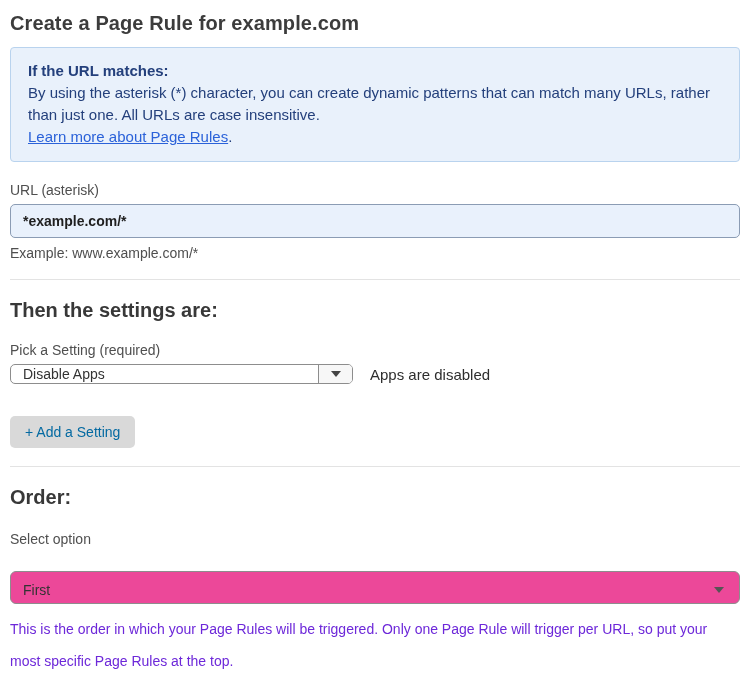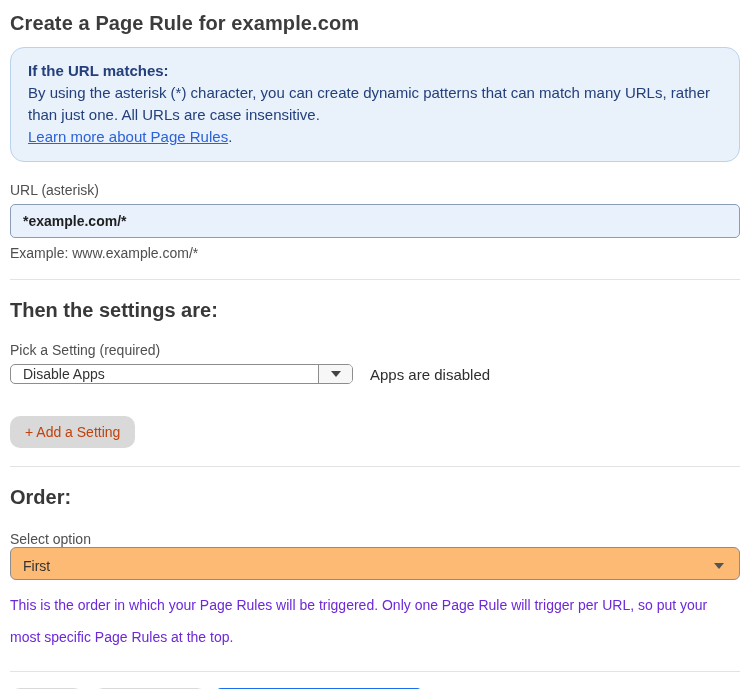--- a/index.html
+++ b/index.html
@@ -17,21 +17,21 @@
     font-size: 20px;
     font-weight: bold;
     color: #3c3c3c;
     letter-spacing: 0.1px;
     padding-top: 2px;
   }
   .info-box {
     margin-top: 12px;
     background: #e9f1fb;
     border: 1px solid #b9d3ee;
-    border-radius: 14px;
+    border-radius: 4px;
     padding: 12px 17px 13px 17px;
     font-size: 15px;
     line-height: 22px;
     color: #24407c;
   }
   .info-heading { font-weight: bold; }
   .info-link {
     color: #2b62d9;
     text-decoration: underline;
     cursor: pointer;
@@ -123,35 +123,34 @@
     height: 32px;
     padding: 0 15px;
     border: none;
     border-radius: 5px;
     font-family: "Liberation Sans", sans-serif;
     font-size: 14px;
     cursor: pointer;
   }
   .btn-gray {
     background: #d9d9d9;
-    color: #c2410c;
-    border-radius: 10px;
+    color: #0369a1;
   }
   .btn-blue {
     background: #176ff0;
     color: #ffffff;
   }
   .add-setting-btn { margin-top: 32px; }
   .order-select {
-    margin-top: 0;
+    margin-top: 24px;
     width: 730px;
     height: 33px;
     border: 1px solid #8d8d8d;
     border-radius: 6px;
-    background: #fdba74;
+    background: #ec4899;
     display: flex;
     align-items: center;
     justify-content: space-between;
     padding: 5px 15px 0 12px;
     font-size: 14px;
     color: #333333;
     cursor: pointer;
   }
   .order-select .triangle-down { border-top-color: #555555; }
   .order-description {

